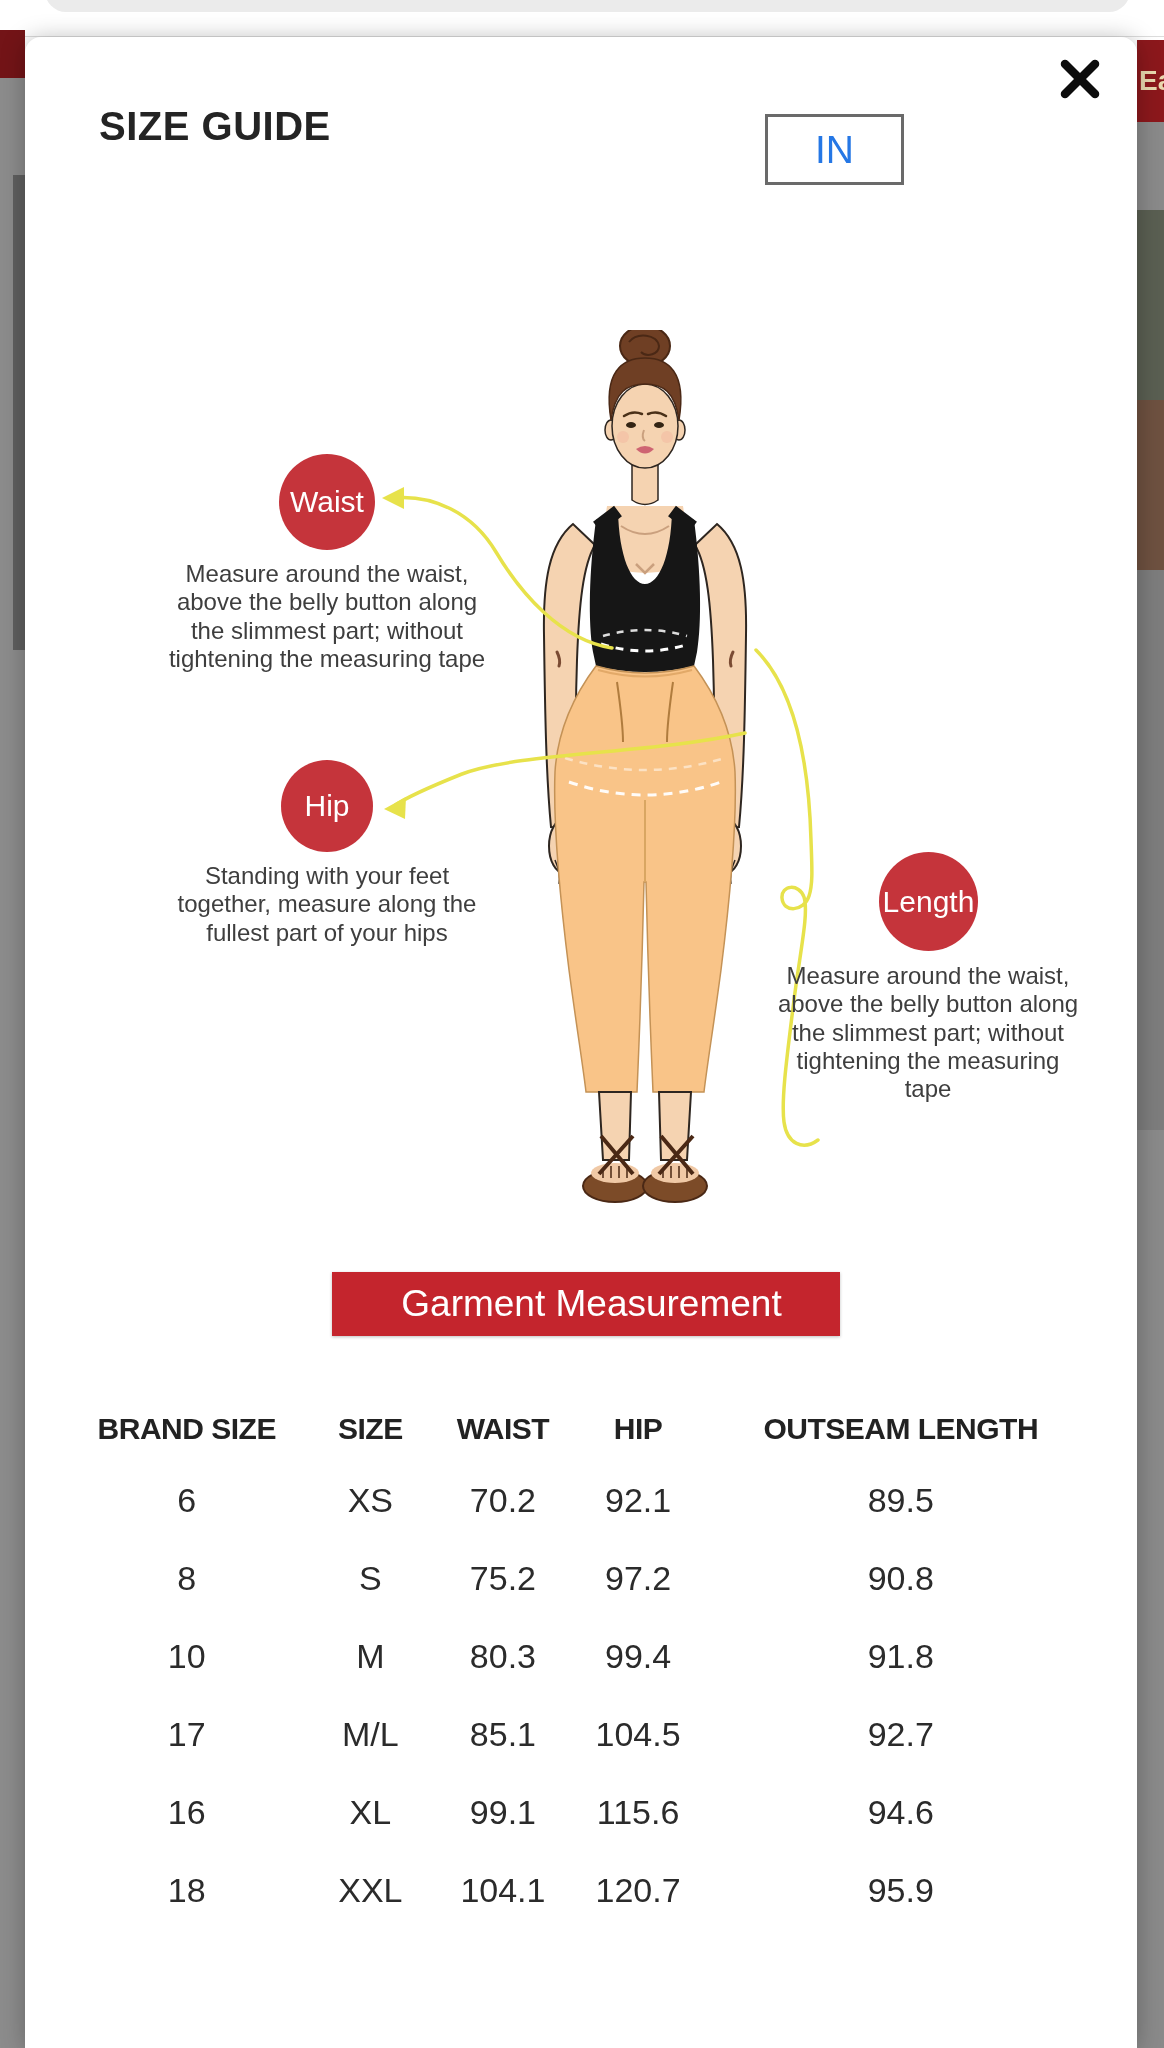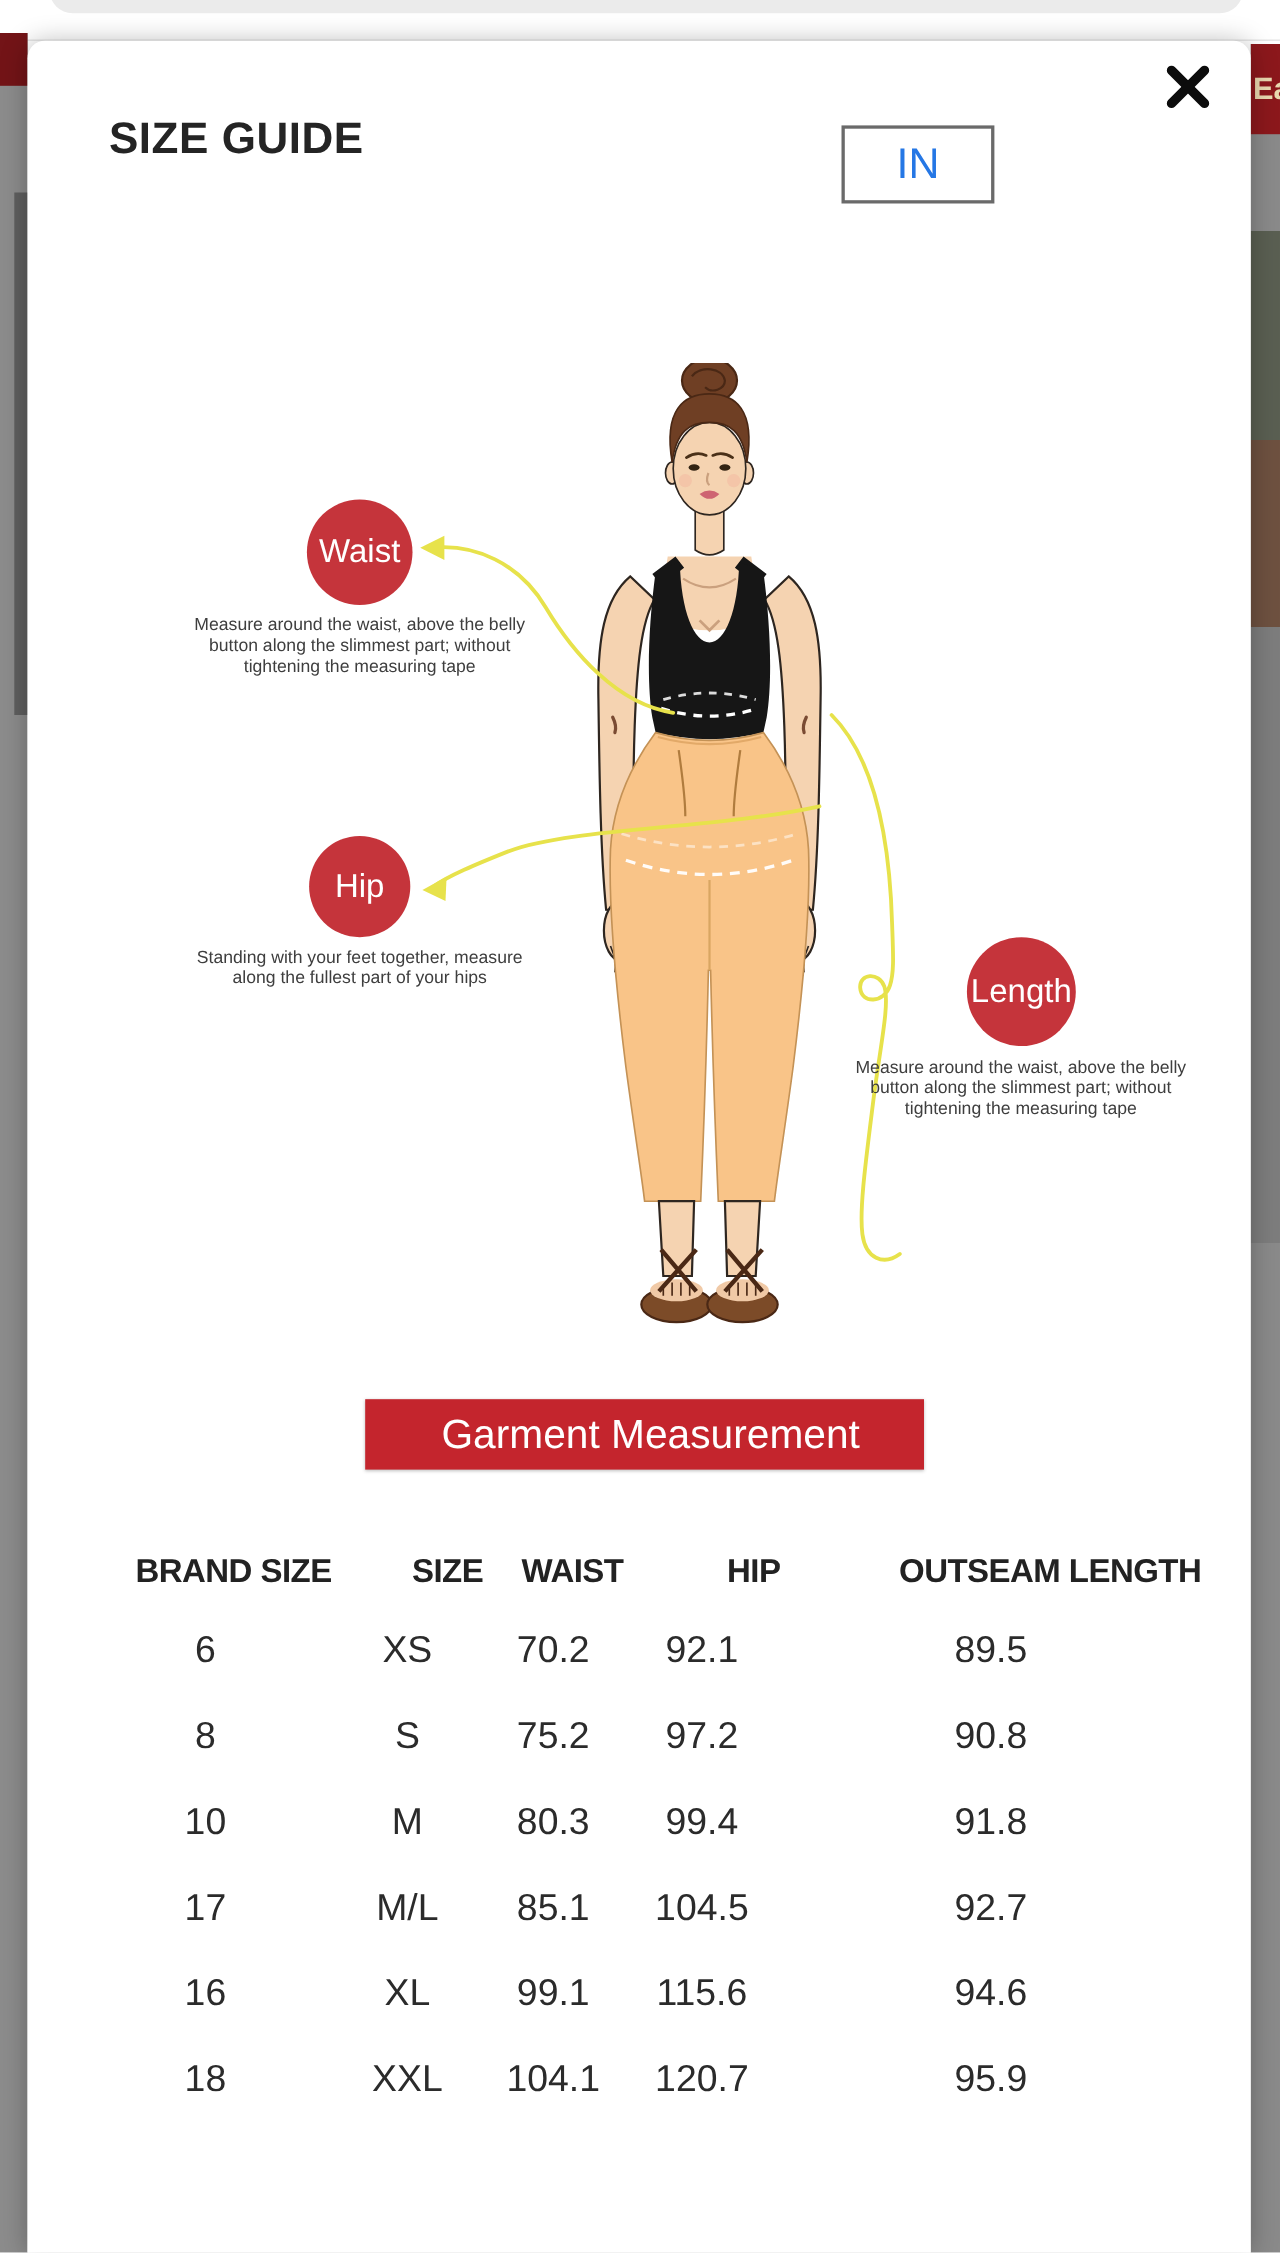--- a/index.html
+++ b/index.html
@@ -24,32 +24,32 @@
   .title{position:absolute;left:99px;top:104px;font-size:40px;font-weight:800;letter-spacing:.5px;color:#242424;}
   .close-btn{position:absolute;left:1050px;top:50px;width:60px;height:60px;background:none;border:none;padding:0;cursor:pointer;}
   .unit-btn{position:absolute;display:flex;align-items:center;justify-content:center;font-size:39px;cursor:pointer;padding:0;margin-left:28px;}
   .unit-in{left:737px;top:114px;width:139px;height:71px;background:#ffffff;border:3px solid #6a6a6a;color:#2577e5;}
   .unit-cm{left:888px;top:113px;width:166px;height:73px;background:#c21b21;border:none;color:#ffffff;}
   
   .callout-circle{position:absolute;border-radius:50%;background:#c5343b;color:#ffffff;display:flex;align-items:center;justify-content:center;font-size:30px;}
   .c-waist{left:279px;top:454px;width:96px;height:96px;}
   .c-hip{left:281px;top:760px;width:92px;height:92px;}
   .c-length{left:879px;top:852px;width:99px;height:99px;}
-  .callout-desc{position:absolute;text-align:center;color:#3e3e3e;font-size:16px;line-height:1.18;}
+  .callout-desc{position:absolute;text-align:center;color:#3e3e3e;font-size:24px;line-height:1.18;}
   .d-waist{left:167px;top:560px;width:320px;}
   .d-hip{left:160px;top:862px;width:334px;}
   .d-length{left:770px;top:962px;width:316px;}
   
   .figure-svg{position:absolute;left:445px;top:330px;width:400px;height:900px;}
   .annot-svg{position:absolute;left:0;top:0;width:1164px;height:2048px;pointer-events:none;}
   
   .banner{position:absolute;left:332px;top:1272px;width:508px;height:64px;background:#c4252d;color:#ffffff;display:flex;align-items:center;justify-content:center;font-size:37px;box-shadow:0 1px 3px rgba(0,0,0,.25);padding-left:11px;}
   
   .size-table{position:absolute;left:72px;top:1397px;width:1020px;border-collapse:collapse;table-layout:fixed;}
-  .size-table th{font-size:30px;font-weight:800;letter-spacing:-0.5px;color:#222222;height:64px;text-align:right;vertical-align:middle;padding:0;}
+  .size-table th{font-size:30px;font-weight:800;letter-spacing:-0.5px;color:#222222;height:64px;text-align:center;vertical-align:middle;padding:0;}
   .size-table td{font-size:34px;font-weight:400;color:#2b2b2b;height:78px;text-align:center;vertical-align:middle;padding:0;}
   .col0{width:22.5%;} .col1{width:13.5%;} .col2{width:12.5%;} .col3{width:14%;} .col4{width:37.5%;}
 </style>
 </head>
 <body>
 
 <div class="stage">
 
   <div class="search-pill"></div>
   <div class="top-hairline"></div>

